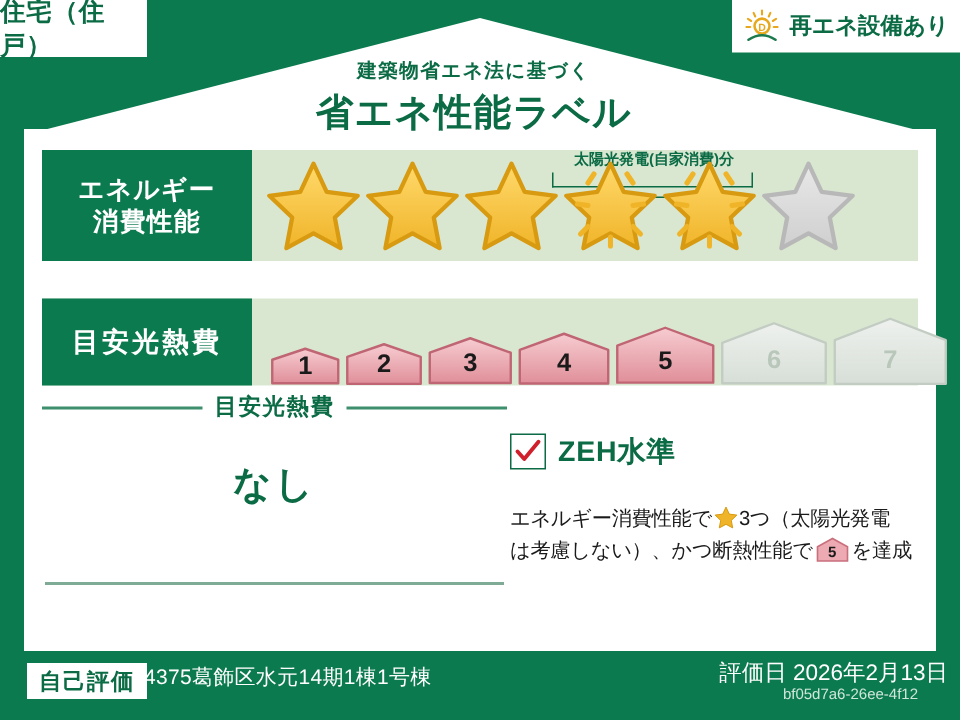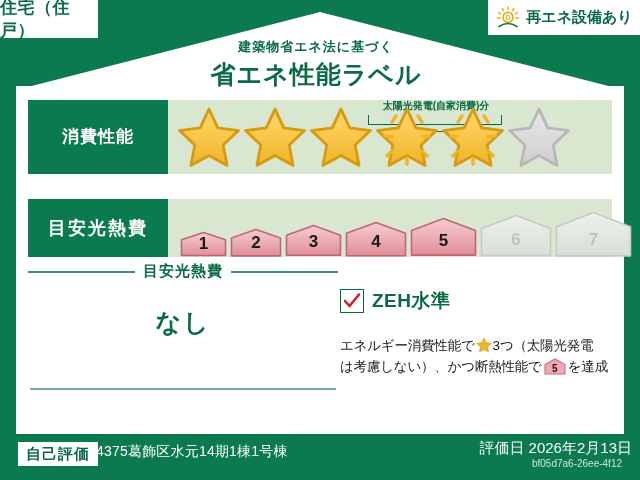--- a/index.html
+++ b/index.html
@@ -144,21 +144,21 @@
   }
   #bldg-name{
     position:absolute;left:96px;top:9px;color:#ffffff;font-size:14px;
     letter-spacing:.2px;white-space:nowrap;
   }
   #eval-date{
     position:absolute;right:8px;top:5px;color:#ffffff;font-size:15px;
     white-space:nowrap;
   }
   #doc-id{
-    position:absolute;right:18px;top:24px;color:#cfe6da;font-size:10px;
+    position:absolute;right:28px;top:24px;color:#cfe6da;font-size:10px;
     white-space:nowrap;font-family:"Liberation Sans",sans-serif;
   }
 </style>
 </head>
 <body>
 
 <div id="label">
 
   <svg id="roof" viewBox="0 0 640 110" preserveAspectRatio="none">
     <polygon points="16,110 16,90 320,12 624,90 624,110" fill="#ffffff"></polygon>
@@ -189,20 +189,21 @@
     <span>再エネ設備あり</span>
   </div>
 
   <div id="title-wrap">
     <div id="title-sub">建築物省エネ法に基づく</div>
     <div id="title-main">省エネ性能ラベル</div>
   </div>
 
   <div class="perf-row" id="row-energy">
     <div class="perf-key">
+      <span>エネルギー</span>
       <span>消費性能</span>
     </div>
     <div class="perf-val">
       <div id="solar-note">
         <span class="nt">太陽光発電(自家消費)分</span>
       </div>
       <div id="solar-brk"></div>
       <div id="stars">
           <div class="star-cell">
             <svg class="star-svg" viewBox="0 0 24 24">

